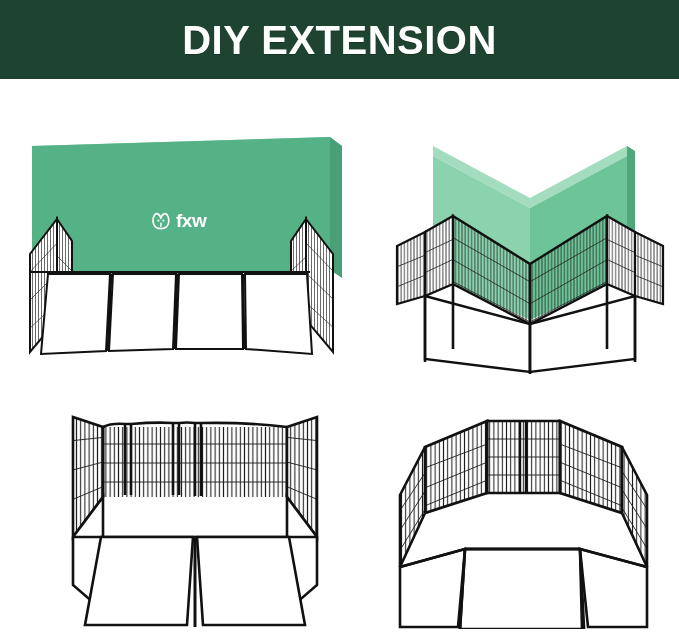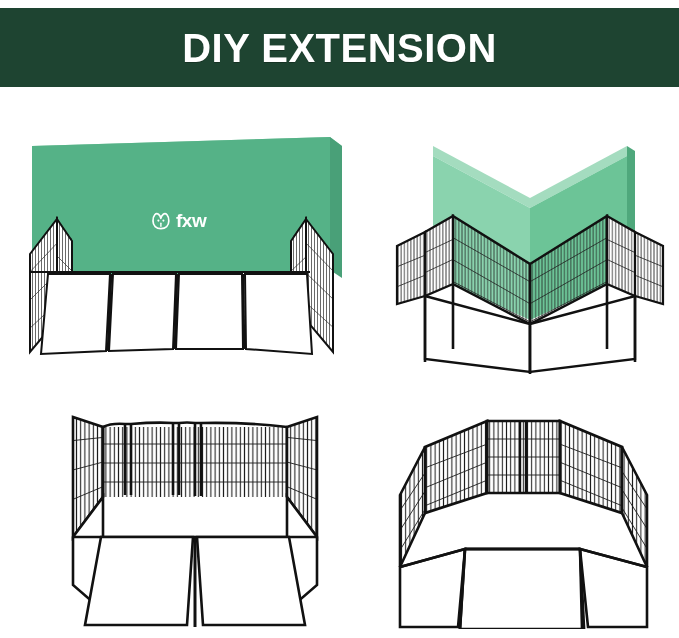--- a/index.html
+++ b/index.html
@@ -8,21 +8,21 @@
     background:#ffffff;
     font-family:"Liberation Sans", sans-serif;
     overflow:hidden;
   }
   .page{position:relative;width:679px;height:638px;background:#fff;}
 
   
   .header{
     position:absolute;left:0;top:0;width:679px;height:79px;
     background:#1e4431;
-    display:flex;align-items:center;justify-content:center;margin-top:8px;
+    display:flex;align-items:center;justify-content:center;
   }
   .header-title{
     color:#ffffff;
     font-family:"Liberation Sans", sans-serif;
     font-weight:bold;
     font-size:40px;
     letter-spacing:0.5px;
     line-height:1;
     text-align:center;
     text-shadow:0 1px 0 rgba(0,0,0,.25);

